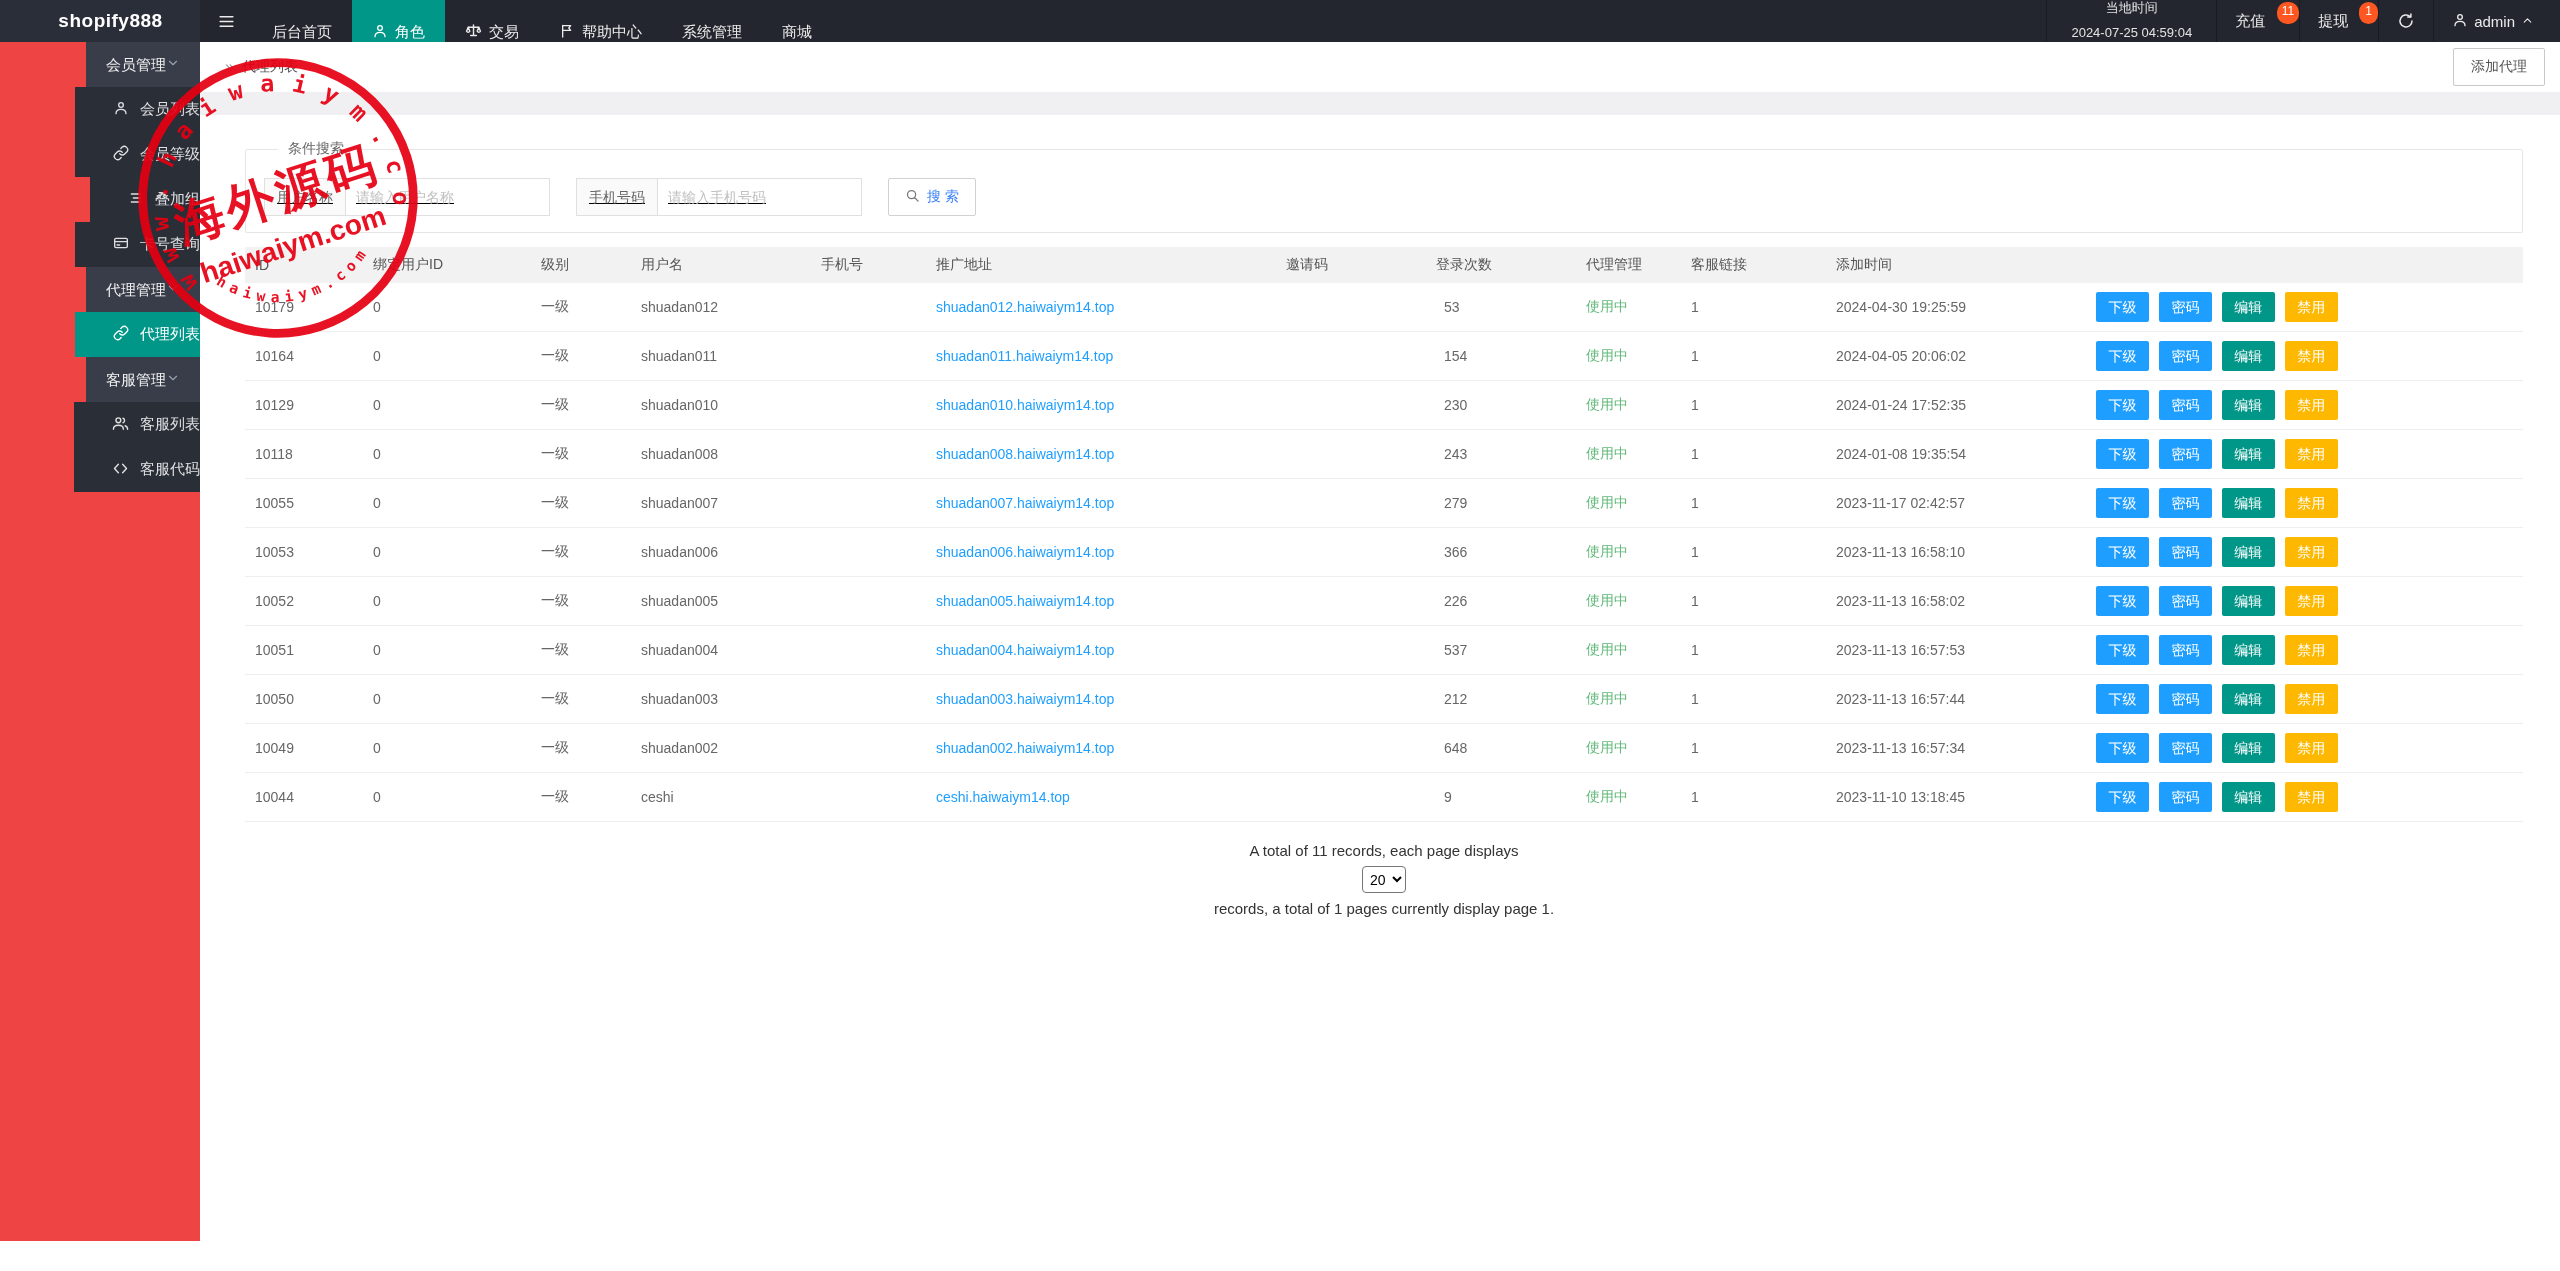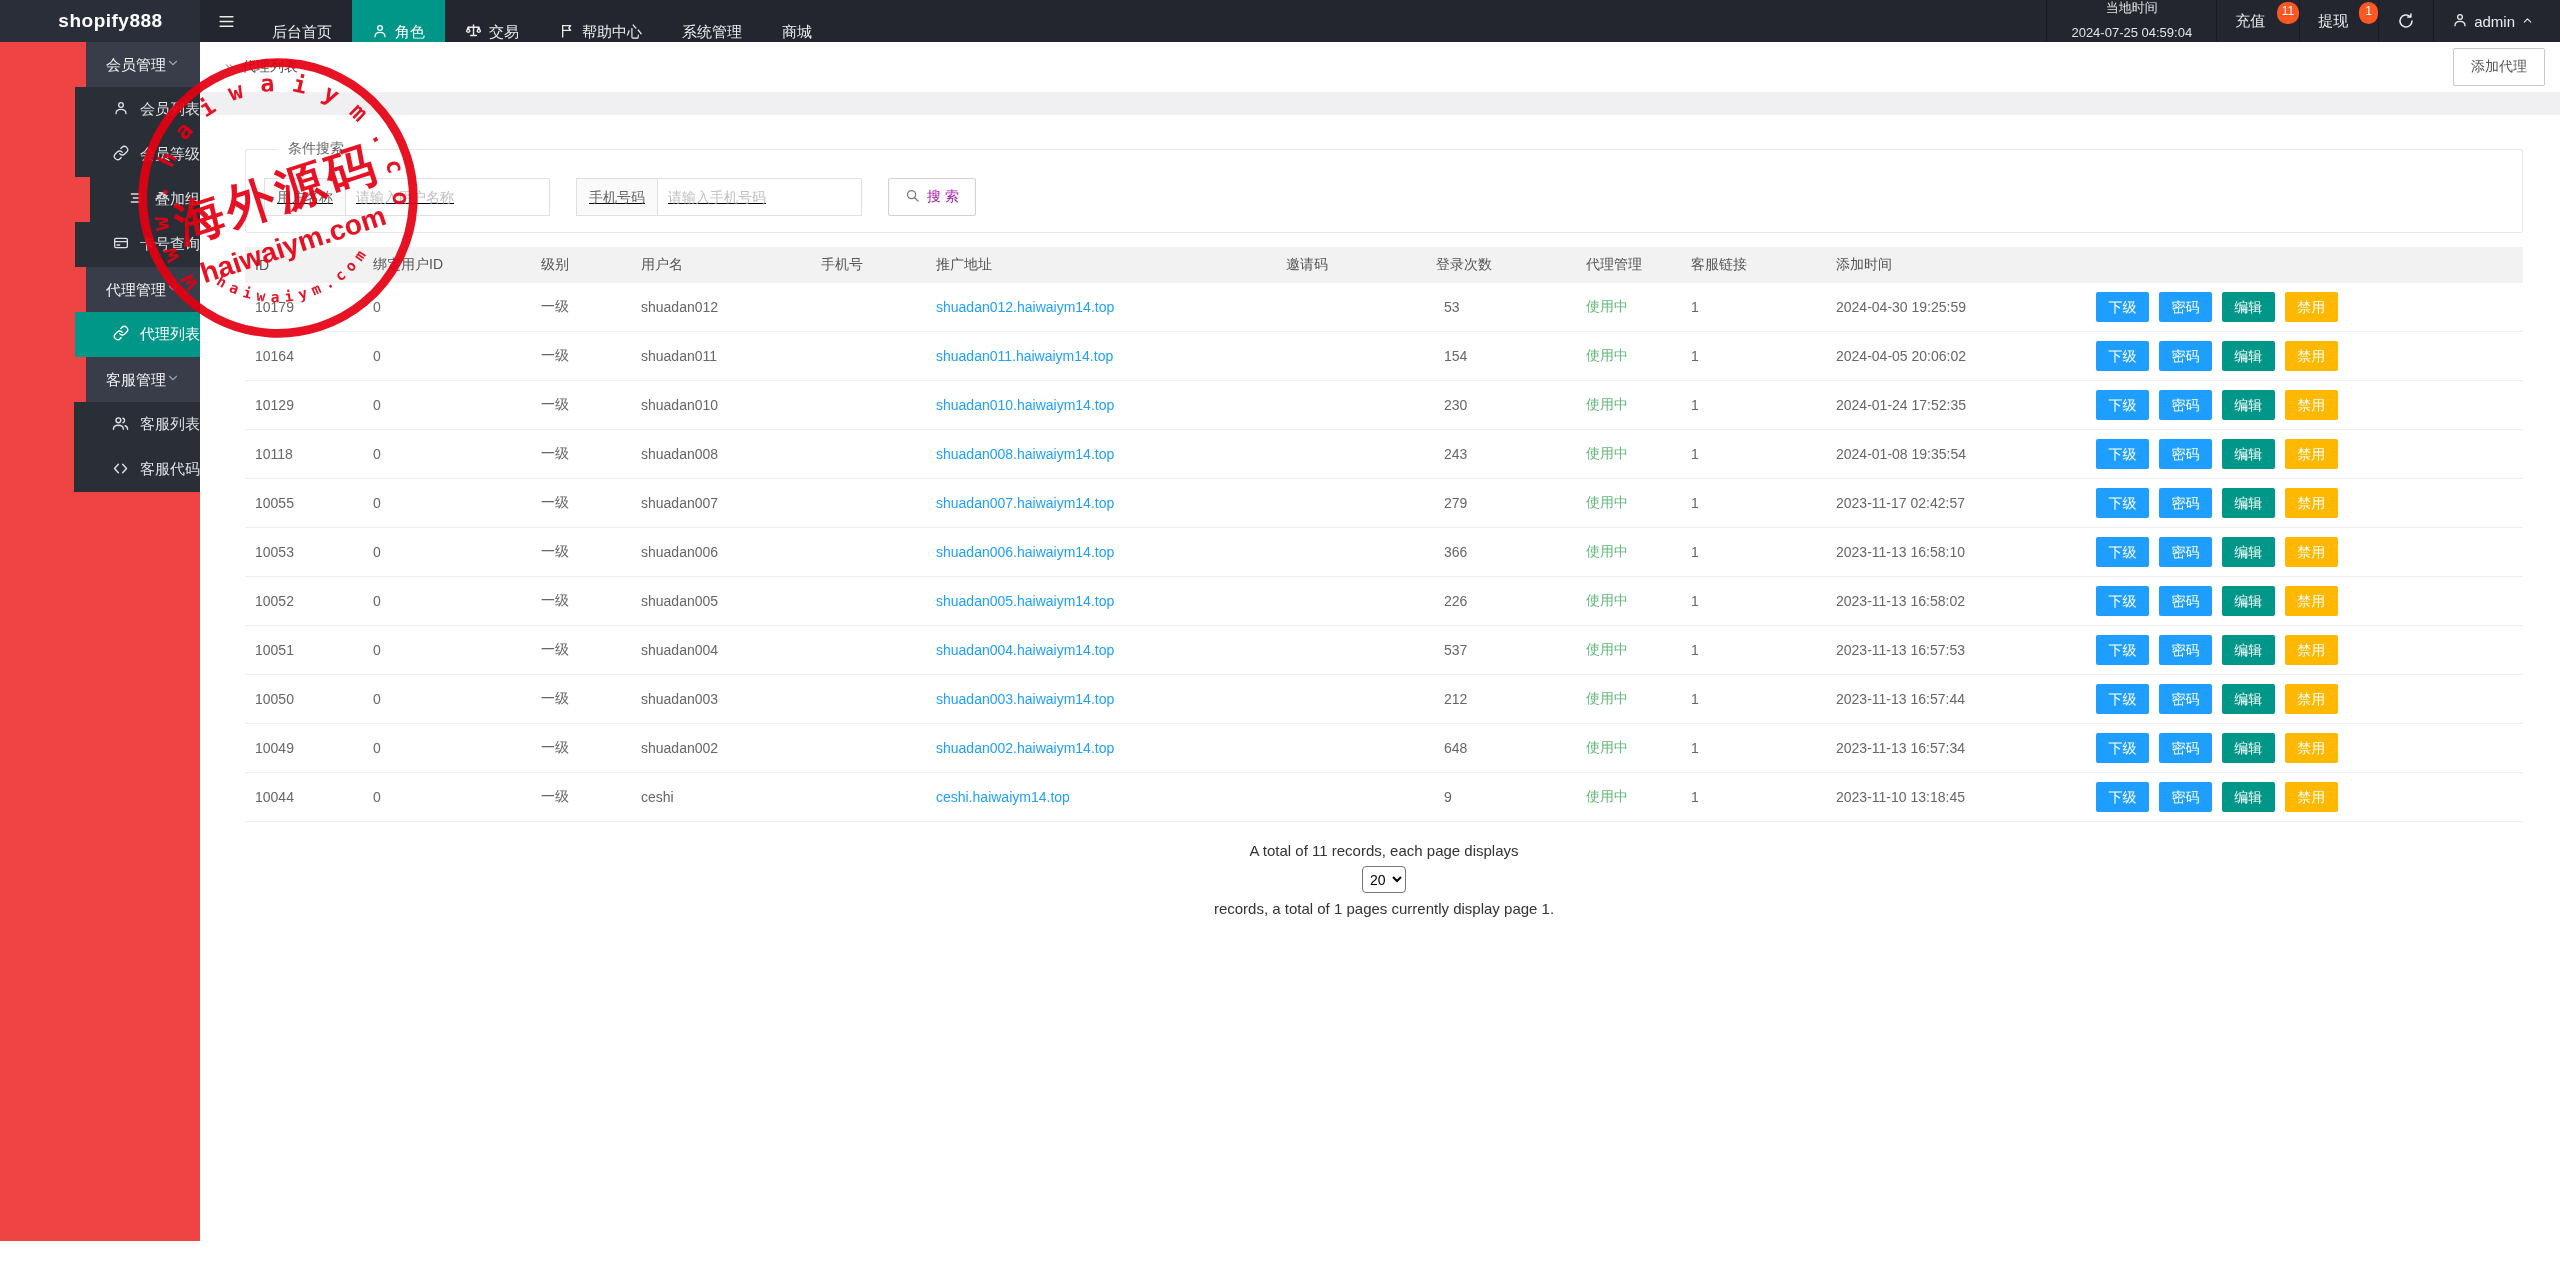--- a/index.html
+++ b/index.html
@@ -43,21 +43,21 @@
   
   fieldset.search { border: 1px solid #e6e6e6; border-radius: 2px; padding: 20px 18px 16px; }
   fieldset.search legend { margin-left: 14px; padding: 0 10px; color: #666; font-size: 14px; }
   .search-row { display: flex; align-items: center; gap: 26px; }
   .igroup { display: flex; text-decoration: underline; }
   .iaddon { border: 1px solid #e0e0e0; border-right: none; background: #fafafa; color: #666;
     font-size: 14px; line-height: 36px; padding: 0 12px; white-space: nowrap; }
   .igroup input { border: 1px solid #e0e0e0; width: 205px; height: 38px; padding: 0 10px; font-size: 14px; color: #333; outline: none; }
   .igroup input::placeholder { color: #c0c0c0; }
   .search-btn { display: flex; align-items: center; gap: 7px; height: 38px; padding: 0 16px;
-    background: #fff; border: 1px solid #d2d2d2; border-radius: 2px; color: #a21caf; font-size: 14px; cursor: pointer; }
+    background: #fff; border: 1px solid #d2d2d2; border-radius: 2px; color: #3b82f6; font-size: 14px; cursor: pointer; }
 
   
   table.grid { width: 100%; border-collapse: collapse; table-layout: fixed; margin-top: 14px; }
   .grid th { background: #f2f2f2; color: #555; font-weight: normal; font-size: 14px; text-align: left;
     padding: 9px 10px; white-space: nowrap; }
   .grid td { font-size: 14px; color: #666; padding: 14px 10px; border-bottom: 1px solid #eee; white-space: nowrap; overflow: hidden; }
   .grid td.num { padding-left: 18px; }
   .grid td.status { color: #5FB878; }
   .grid a { color: #1E9FFF; text-decoration: none; }
   td.actions { padding: 9px 0 9px 0; }

